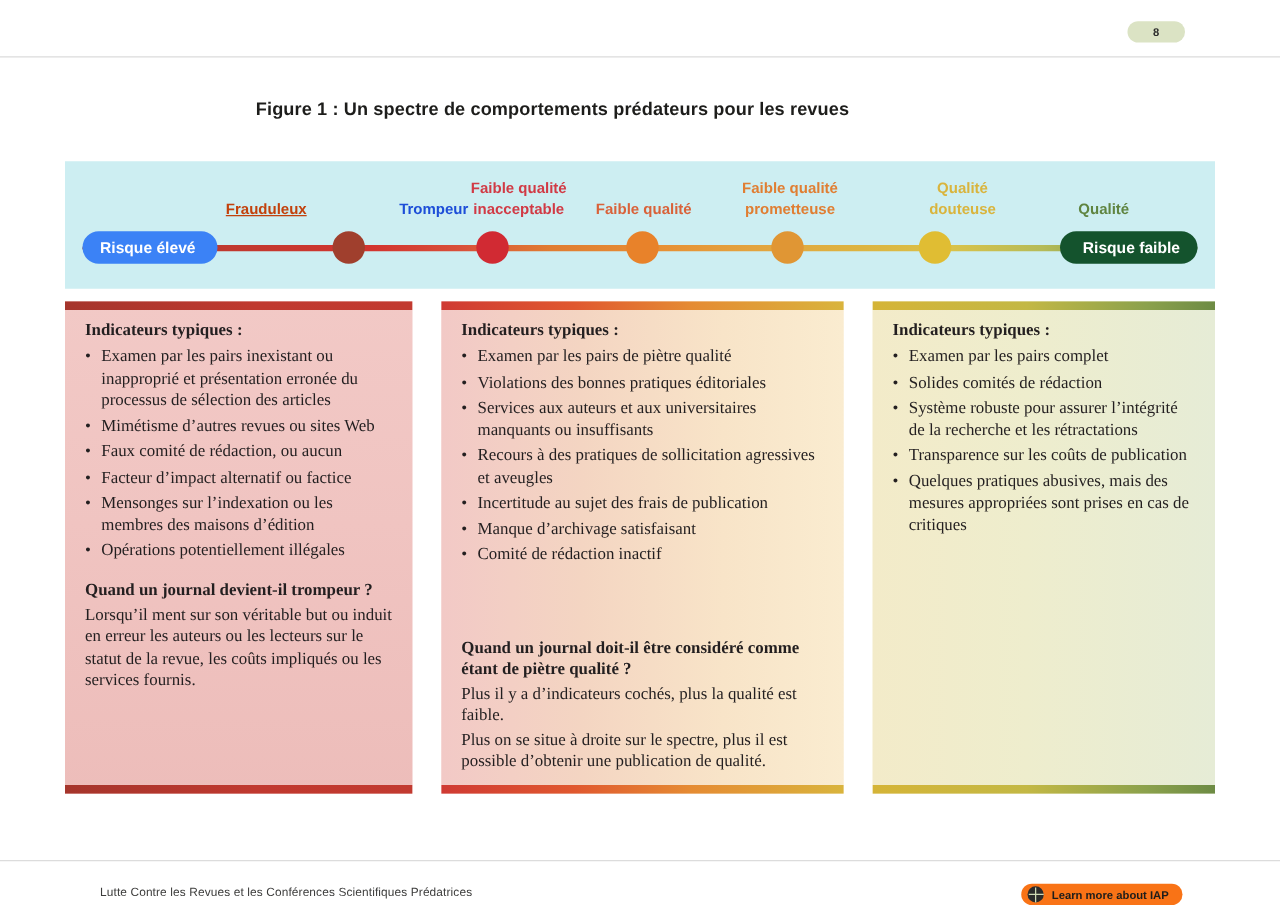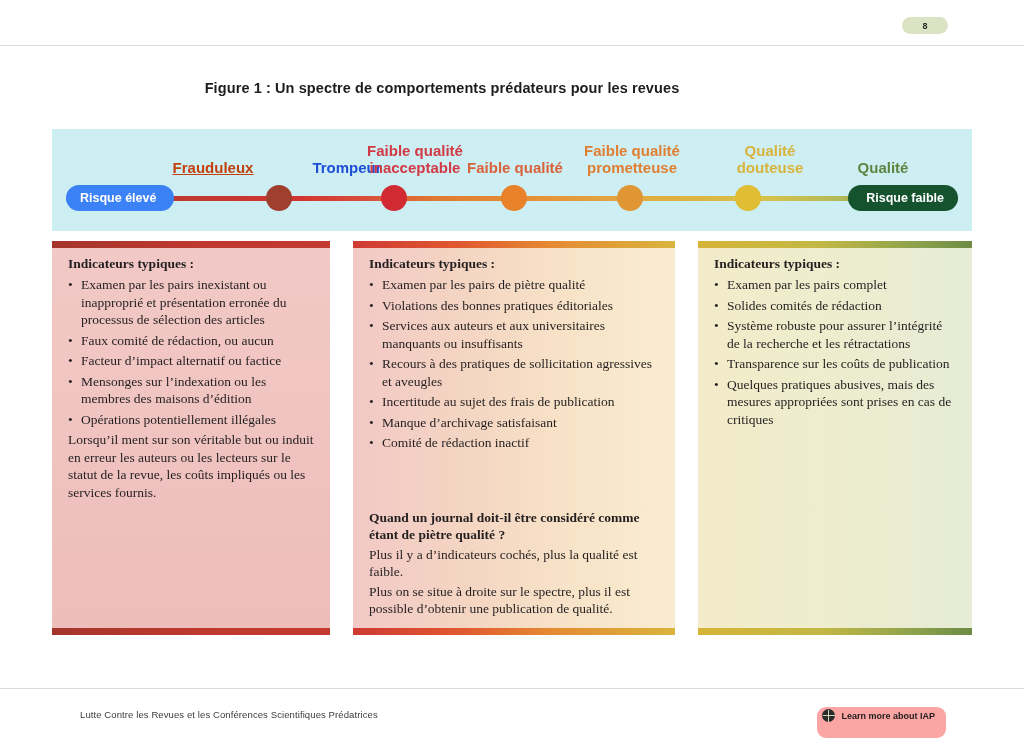--- a/index.html
+++ b/index.html
@@ -67,21 +67,21 @@
     left: 52px;
     top: 129px;
     width: 920px;
     height: 102px;
     background: #cdeef2;
   }
 
   .spec-label {
     position: absolute;
     text-align: center;
-    font-size: 15px;
+    font-size: 12px;
     font-weight: bold;
     line-height: 17px;
     white-space: nowrap;
   }
 
   .spec-line {
     position: absolute;
     left: 14px;
     top: 67px;
     width: 892px;
@@ -244,23 +244,23 @@
     top: 709px;
     font-size: 9.5px;
     color: #3c3c3b;
     letter-spacing: .1px;
   }
   .iap-chip {
     position: absolute;
     right: 78px;
     top: 707px;
     height: 17px;
-    padding: 0 11px 14px 5px;
+    padding: 0 11px 0 5px;
     border-radius: 9px;
-    background: #fca5a5;
+    background: #f97316;
     display: flex;
     align-items: center;
     gap: 6px;
     font-size: 9px;
     font-weight: bold;
     color: #1d1d1b;
     white-space: nowrap;
   }
   .globe {
     width: 13px;
@@ -339,25 +339,27 @@
     <div class="pill pill-left">Risque élevé</div>
     <div class="pill pill-right">Risque faible</div>
   </div>
 
   <div class="panels">
 
     <div class="panel panel-1">
       <h4>Indicateurs typiques :</h4>
       <ul>
         <li>Examen par les pairs inexistant ou inapproprié et présentation erronée du processus de sélection des articles</li>
+        <li>Mimétisme d’autres revues ou sites Web</li>
         <li>Faux comité de rédaction, ou aucun</li>
         <li>Facteur d’impact alternatif ou factice</li>
         <li>Mensonges sur l’indexation ou les membres des maisons d’édition</li>
         <li>Opérations potentiellement illégales</li>
       </ul>
+      <h4 class="q-head">Quand un journal devient-il trompeur ?</h4>
       <p class="body">Lorsqu’il ment sur son véritable but ou induit en erreur les auteurs ou les lecteurs sur le statut de la revue, les coûts impliqués ou les services fournis.</p>
     </div>
 
     <div class="panel panel-2">
       <h4>Indicateurs typiques :</h4>
       <ul>
         <li>Examen par les pairs de piètre qualité</li>
         <li>Violations des bonnes pratiques éditoriales</li>
         <li>Services aux auteurs et aux universitaires manquants ou insuffisants</li>
         <li>Recours à des pratiques de sollicitation agressives et aveugles</li>

